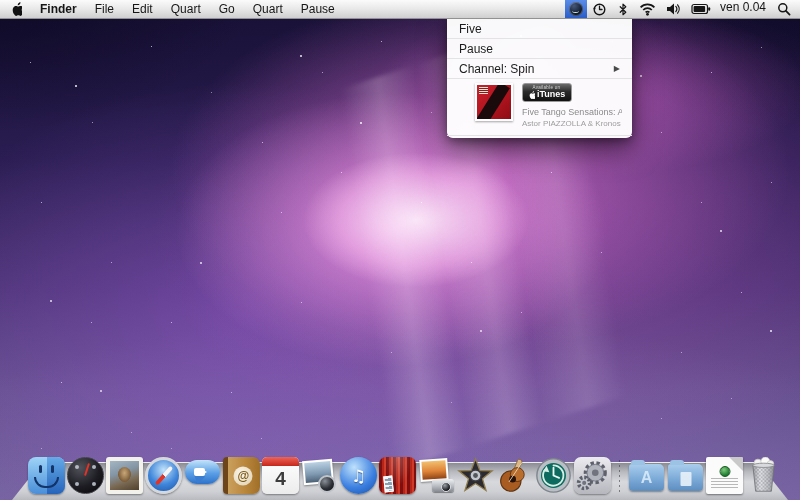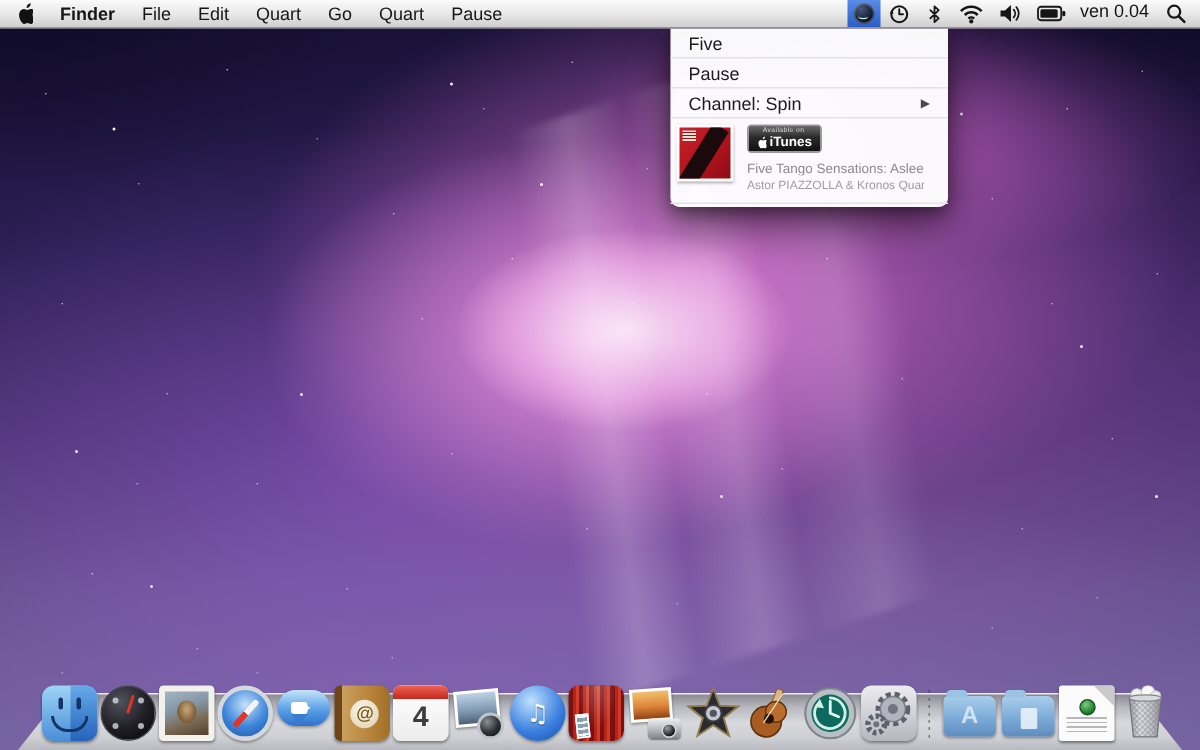--- a/index.html
+++ b/index.html
@@ -67,21 +67,21 @@
   
   .menu-panel { position:absolute; top:19px; left:447px; width:185px; z-index:25;
     background:rgba(255,255,255,.97); border-radius:0 0 6px 6px;
     box-shadow:0 12px 28px rgba(0,0,0,.55), 0 3px 10px rgba(0,0,0,.35); padding-bottom:2px; }
   .mrow { display:flex; justify-content:space-between; align-items:center; height:19px; padding:0 12px;
     font-size:12px; color:#1c1c1c; }
   .mrow .arrow { font-family:"DejaVu Sans",sans-serif; font-size:8px; color:#4a4a4a; }
   .mrow.disabled { color:#9b9b9b; height:18px; }
   .msep { height:1px; background:#e3e3e3; }
   .shortcut { font-family:"DejaVu Sans",sans-serif; font-size:12px; color:#3a3a3a; }
-  .now-playing { display:flex; gap:9px; padding:4px 10px 7px 4px; }
+  .now-playing { display:flex; gap:9px; padding:4px 10px 7px 28px; }
   .album { width:38px; height:38px; background:#fff; padding:2px; box-shadow:0 1px 2px rgba(0,0,0,.35); flex:0 0 auto; }
   .album-inner { width:100%; height:100%; position:relative; overflow:hidden;
     background:linear-gradient(135deg,#c8202c 0%,#b0141e 55%,#8e0c14 100%); }
   .album-inner::before { content:""; position:absolute; left:2px; top:2px; width:9px; height:7px;
     background:repeating-linear-gradient(180deg,#e8e0d2 0 1px,#8a1a1a 1px 2px); }
   .album-inner::after { content:""; position:absolute; left:8px; top:-4px; width:12px; height:52px;
     background:#1a0a0c; transform:rotate(32deg); }
   .np-right { display:flex; flex-direction:column; min-width:0; }
   .itunes-badge { align-self:flex-start; background:linear-gradient(180deg,#6a6a6a 0%,#2a2a2a 45%,#111 100%);
     border:1px solid #9a9a9a; border-radius:3px; color:#fff; padding:1px 6px 2px 5px; line-height:1;

